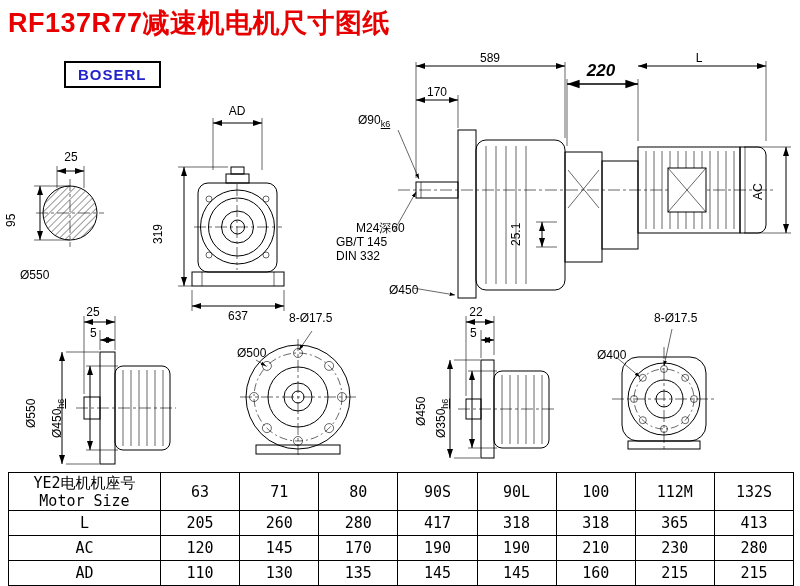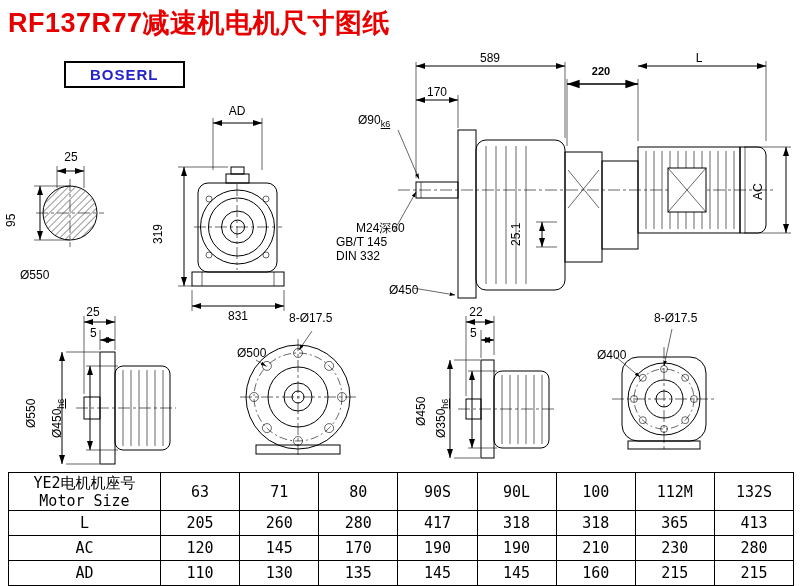--- a/index.html
+++ b/index.html
@@ -2,32 +2,32 @@
 <html><head>
 <meta charset="utf-8">
 <style>
   * { margin:0; padding:0; box-sizing:border-box; }
   html,body { width:800px; height:586px; background:#fff; overflow:hidden;
               font-family:"Liberation Sans", sans-serif; color:#000; position:relative; }
   .sheet { position:absolute; inset:0; background:#fff; }
   .title { position:absolute; left:8px; top:5px; font-size:27px; font-weight:bold;
            color:#e80000; white-space:nowrap; letter-spacing:0.5px; }
   .logo  { position:absolute; left:64px; top:61px; border:2px solid #000; color:#2323cc;
-           font-weight:bold; font-size:15px; line-height:1; padding:4px 24px; letter-spacing:1px; }
+           font-weight:bold; font-size:15px; line-height:1; padding:4px 12px; letter-spacing:1px; }
   .art { position:absolute; left:0; top:0; }
   .art * { stroke:#000; fill:none; stroke-width:1; }
   .art .thin { stroke-width:0.6; }
   .art .cl  { stroke-width:0.6; stroke-dasharray:12 3 3 3; }
   .art .cl2 { stroke-width:0.6; stroke-dasharray:8 3 2 3; }
   .art .bold { stroke-width:1.4; }
   .lbl { position:absolute; font-size:12px; line-height:14px; white-space:nowrap; }
   .lbl.c { transform:translateX(-50%); }
   .lbl.rot { transform-origin:0 100%; transform:rotate(-90deg); }
   .lbl .sub { font-size:9px; vertical-align:-3px;text-decoration:underline; }
-  .lbl.big { font-size:11px; font-weight:bold; }
+  .lbl.big { font-size:17px; font-weight:bold;font-style:italic; }
   table.size-table { position:absolute; left:8px; top:472px; width:786px;
       border-collapse:collapse; table-layout:fixed;
       font-family:"DejaVu Sans Mono", monospace;border-radius:6px; }
   .size-table th, .size-table td { border:1.4px solid #000; text-align:center;
       font-weight:normal; font-size:15px; height:25px; padding:0; }
   .size-table tr.hdr th { height:38px; line-height:18px; }
   .size-table col.c0 { width:152px; }
 </style>
 </head>
 <body>
@@ -232,21 +232,21 @@
       <line class="thin" x1="616" y1="357" x2="640" y2="377" marker-end="url(#arr)"></line>
     </g>
   </svg>
 
   <span class="lbl c" style="left:71px;top:150px">25</span>
   <span class="lbl rot" style="left:18px;top:213px">95</span>
   <span class="lbl" style="left:20px;top:268px">Ø550</span>
 
   <span class="lbl c" style="left:237px;top:104px">AD</span>
   <span class="lbl rot" style="left:165px;top:230px">319</span>
-  <span class="lbl c" style="left:238px;top:309px">831</span>
+  <span class="lbl c" style="left:238px;top:309px">637</span>
 
   <span class="lbl c" style="left:490px;top:51px">589</span>
   <span class="lbl c" style="left:437px;top:85px">170</span>
   <span class="lbl" style="left:358px;top:113px"><span>Ø90</span><span class="sub">k6</span></span>
   <span class="lbl" style="left:356px;top:221px">M24深60</span>
   <span class="lbl" style="left:336px;top:235px">GB/T 145</span>
   <span class="lbl" style="left:336px;top:249px">DIN 332</span>
   <span class="lbl" style="left:389px;top:283px">Ø450</span>
   <span class="lbl rot" style="left:523px;top:232px">25.1</span>
   <span class="lbl big c" style="left:601px;top:64px">220</span>

